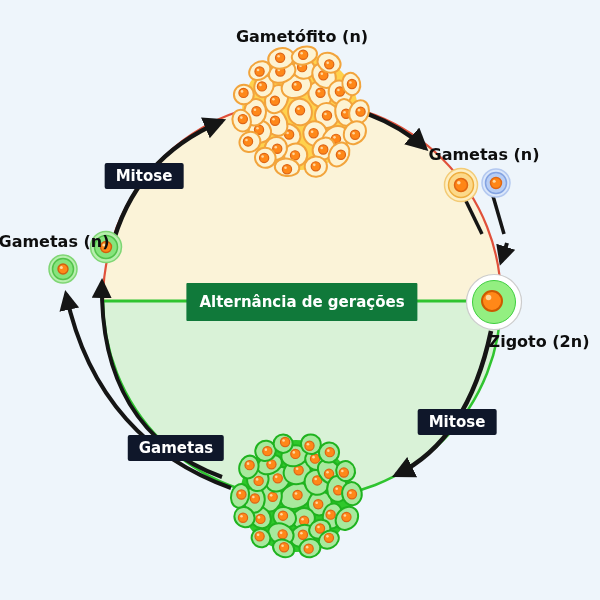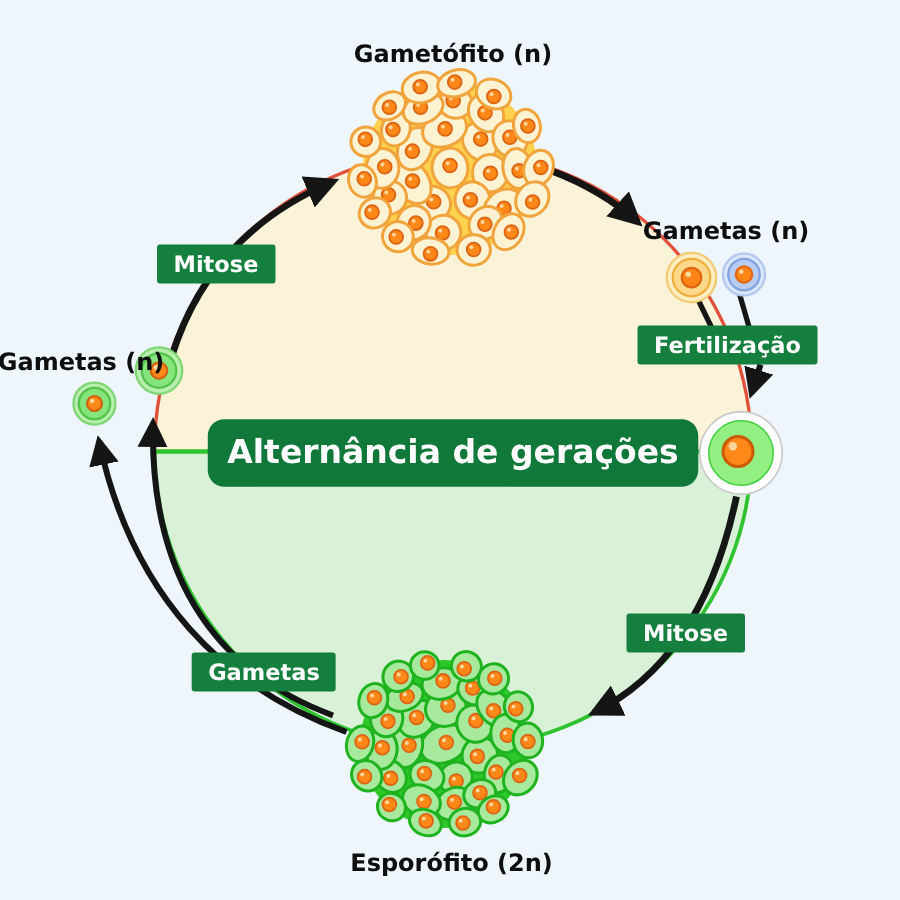--- a/index.html
+++ b/index.html
@@ -2,24 +2,24 @@
 <html><head>
 <meta charset="utf-8">
 <style>
   html,body{margin:0;padding:0;}
   body{width:600px;height:600px;background:#eef5fb;position:relative;overflow:hidden;
        font-family:"DejaVu Sans",sans-serif;}
   .stage{position:absolute;inset:0;width:600px;height:600px;}
   svg.art{position:absolute;left:0;top:0;}
   .lbl{position:absolute;transform:translate(-50%,-50%);font-weight:bold;font-size:16px;
        color:#0e0e0e;white-space:nowrap;letter-spacing:0;}
-  .badge{position:absolute;transform:translate(-50%,-50%);background:#15803d;color:#ffffff;
+  .badge{position:absolute;transform:translate(-50%,-50%);background:#0f172a;color:#ffffff;
        font-weight:bold;font-size:15px;padding:4px 11px;border-radius:2px;white-space:nowrap;}
   .title-banner{position:absolute;transform:translate(-50%,-50%);background:#10793a;color:#fff;
-       font-weight:bold;font-size:22px;padding:10px 13px;border-radius:11px;white-space:nowrap;}
+       font-weight:bold;font-size:15px;padding:10px 13px;border-radius:1px;white-space:nowrap;}
 </style>
 </head>
 <body>
 
 <div class="stage">
 
   <svg class="art" width="600" height="600" viewBox="0 0 600 600">
 
     <g>
       <path d="M 103,300 A 199,199 0 0 1 501,300 Z" fill="#fbf3d8"></path>
@@ -292,27 +292,26 @@
       <circle cx="494" cy="302" r="21.5" fill="#93ef81" stroke="#3ecf3e" stroke-width="1"></circle>
       <circle cx="492" cy="301" r="10" fill="#ff8818" stroke="#cc5a00" stroke-width="2"></circle>
       <circle cx="488.5" cy="297.5" r="2.8" fill="#ffd9a0" opacity="0.95"></circle>
     </g>
   </svg>
 
   <div class="lbl" style="left:484px;top:154px;">Gametas (n)</div>
 
   <div class="lbl" style="left:302px;top:36px;">Gametófito (n)</div>
 
-
-  <div class="lbl" style="left:301px;top:575px;">Esporófito (2n)</div>
+  <div class="lbl" style="left:539px;top:341px;">Zigoto (2n)</div>
+
 
   <div class="lbl" style="left:54px;top:241px;">Gametas (n)</div>
 
   <div class="badge" style="left:144px;top:176px;">Mitose</div>
 
-  <div class="badge" style="left:485px;top:230px;">Fertilização</div>
 
   <div class="badge" style="left:457px;top:422px;">Mitose</div>
 
   <div class="badge" style="left:176px;top:448px;">Gametas</div>
 
   <div class="title-banner" style="left:302px;top:302px;">Alternância de gerações</div>
 </div>
 
 </body></html>

